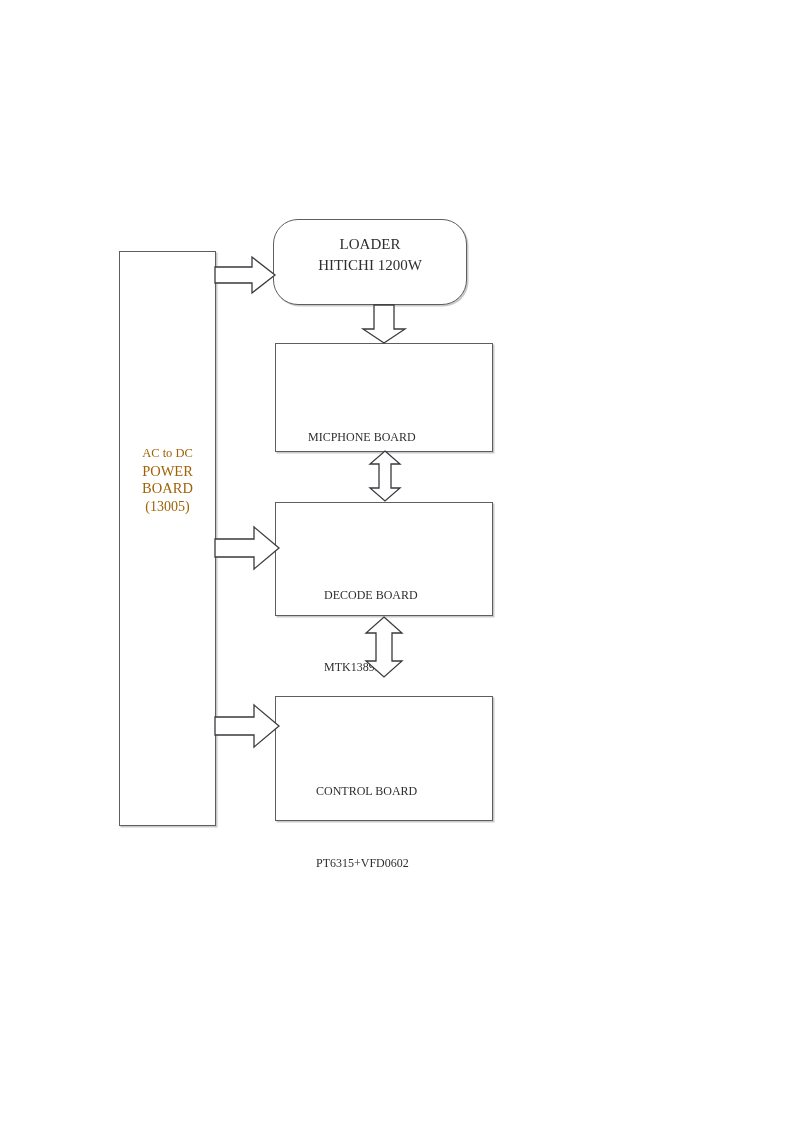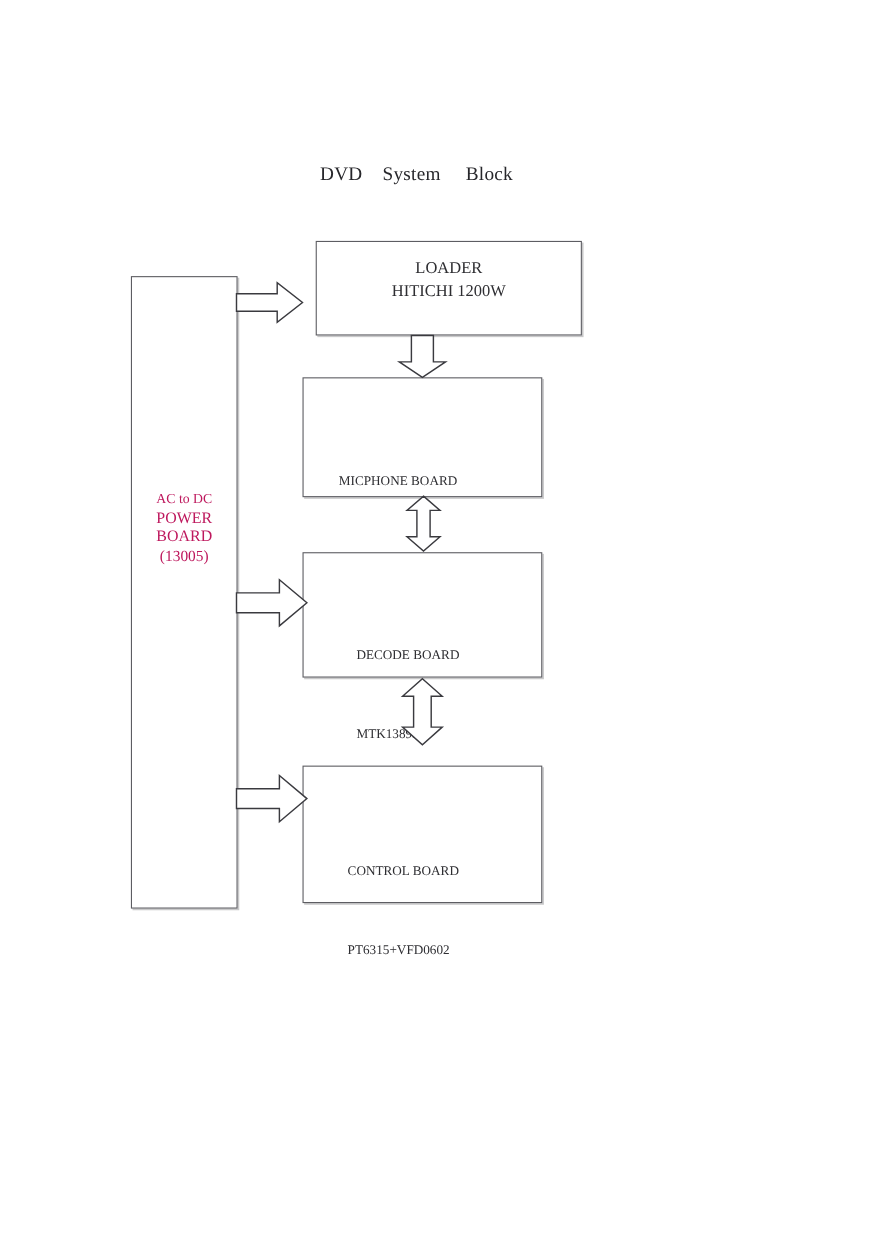--- a/index.html
+++ b/index.html
@@ -50,24 +50,25 @@
     box-shadow: 1.5px 1.5px 0 rgba(60,60,65,0.28);
   }
 
   .box-power {
     left: 119px;
     top: 251px;
     width: 97px;
     height: 575px;
   }
   .box-loader {
-    left: 287px;
+    left: 273px;
     top: 219px;
-    width: 242px;
+    width: 194px;
     height: 86px;
+    border-radius: 25px;
   }
   .box-micphone {
     left: 275px;
     top: 343px;
     width: 218px;
     height: 109px;
   }
   .box-decode {
     left: 275px;
     top: 502px;
@@ -105,21 +106,21 @@
   .micphone-lines { left: 32px; top: 33px; }
   .decode-lines   { left: 48px; top: 32px; }
   .control-lines  { left: 40px; top: 34px; }
 
   .power-lines {
     position: absolute;
     left: 0;
     right: 0;
     top: 192px;
     text-align: center;
-    color: #be185d;
+    color: #a16207;
   }
   .power-lines .pl-ac {
     font-size: 12.5px;
     line-height: 19px;
     white-space: pre;
   }
   .power-lines .pl-bold {
     font-size: 14.5px;
     font-weight: normal;
     line-height: 17px;
@@ -153,21 +154,20 @@
   .arrow-d1 { left: 362px; top: 304px; }
   .arrow-b1 { left: 368px; top: 450px; }
   .arrow-b2 { left: 362px; top: 616px; }
 </style>
 </head>
 <body>
 
 <div class="page">
 
 
-  <div class="doc-subtitle">DVD    System     Block</div>
 
   <div class="box box-power">
     <div class="power-lines">
       <div class="pl-ac">AC to DC</div>
       <div class="pl-bold">POWER</div>
       <div class="pl-bold">BOARD</div>
       <div class="pl-code">(13005)</div>
     </div>
   </div>
 

